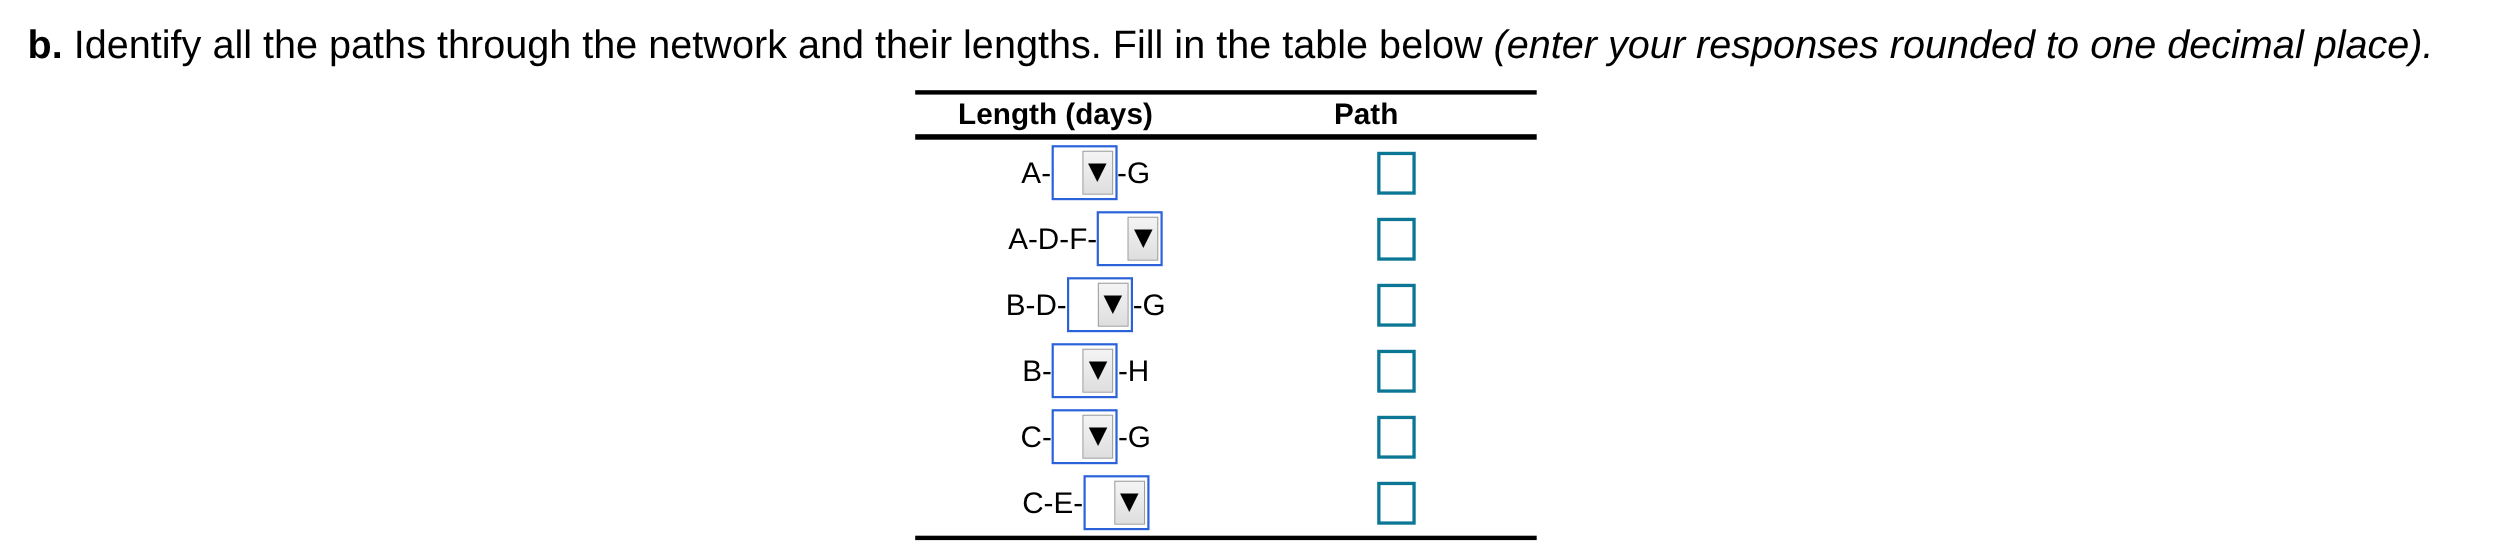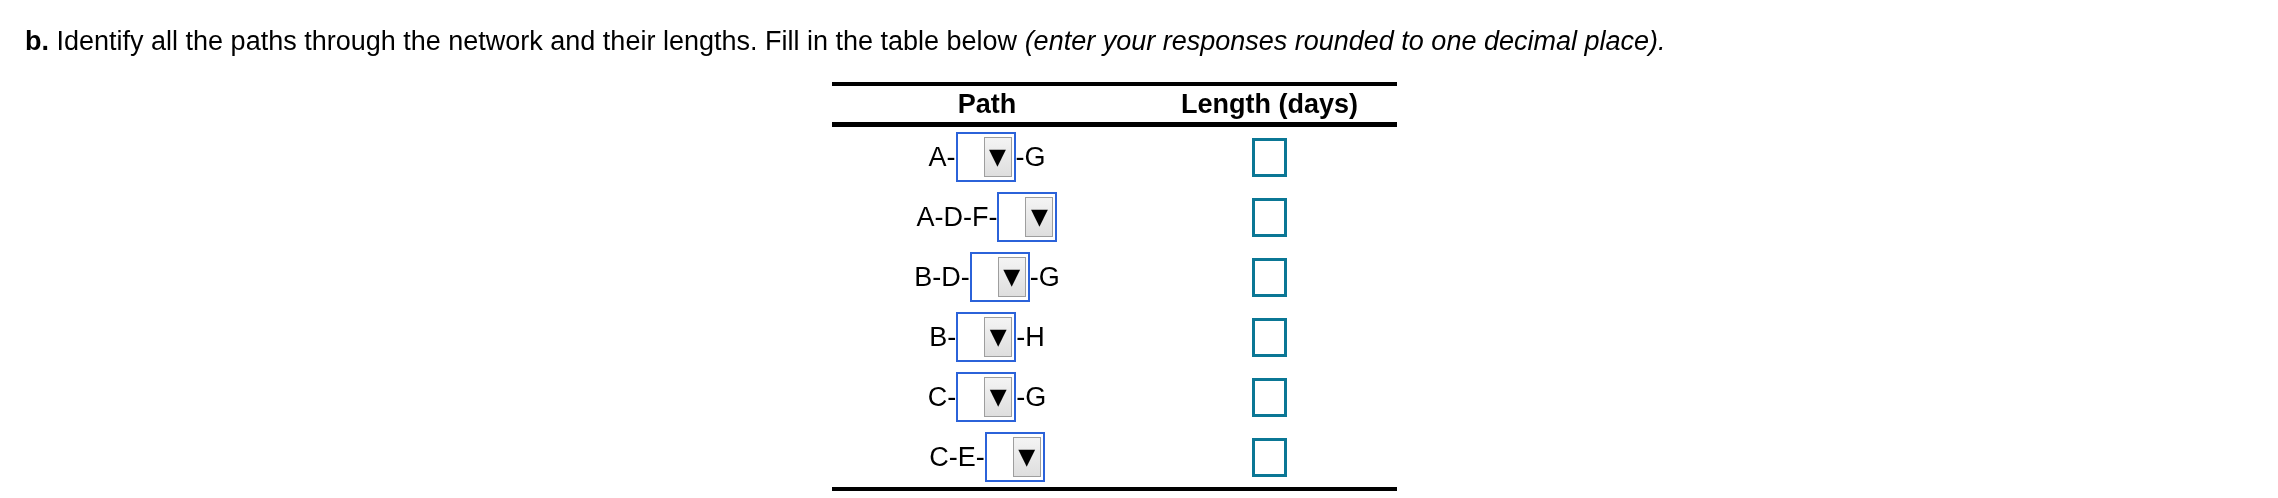--- a/index.html
+++ b/index.html
@@ -8,21 +8,21 @@
     background: #ffffff;
     font-family: "Liberation Sans", "DejaVu Sans", sans-serif;
     color: #000;
     position: relative;
     overflow: hidden;
   }
   
   .question {
     position: absolute;
     left: 25px; top: 24px;
-    font-size: 27px;
+    font-size: 36px;
     line-height: 34px;
     white-space: nowrap;
   }
   .q-label { font-weight: bold; }
   .q-note  { font-style: italic; }
 
   
   .answer-table {
     position: absolute;
     left: 832px; top: 82px;
@@ -108,22 +108,22 @@
 <div class="question">
   <span class="q-label">b.</span>
   <span class="q-body">Identify all the paths through the network and their lengths. Fill in the table below</span>
   <span class="q-note">(enter your responses rounded to one decimal place).</span>
 </div>
 
 <div class="answer-table">
   <div class="rule-top"></div>
 
   <div class="t-header">
+    <div class="th th-length">Length (days)</div>
     <div class="th th-path">Path</div>
-    <div class="th th-length">Length (days)</div>
   </div>
 
   <div class="rule-mid"></div>
 
   <div class="t-row">
     <div class="path-cell">
       <span class="path-text">A-</span>
       <div class="select-box" style="border-color: rgb(43, 98, 217);">
         <span class="select-value"></span>
         <span class="select-btn">

